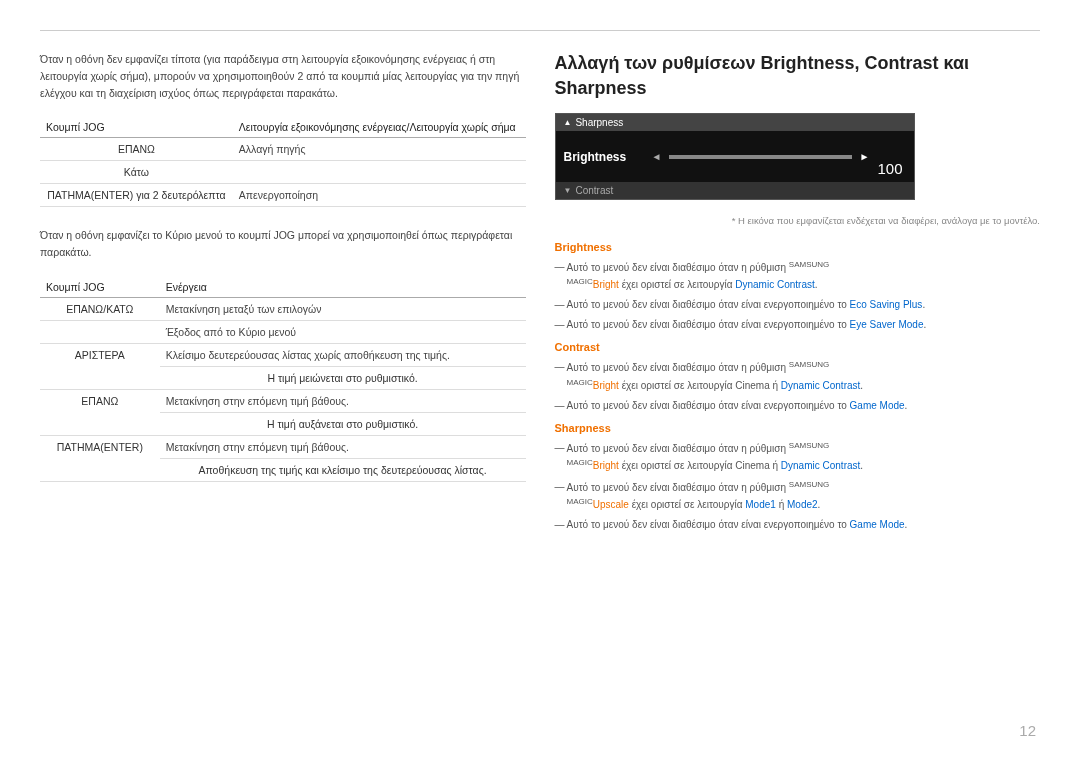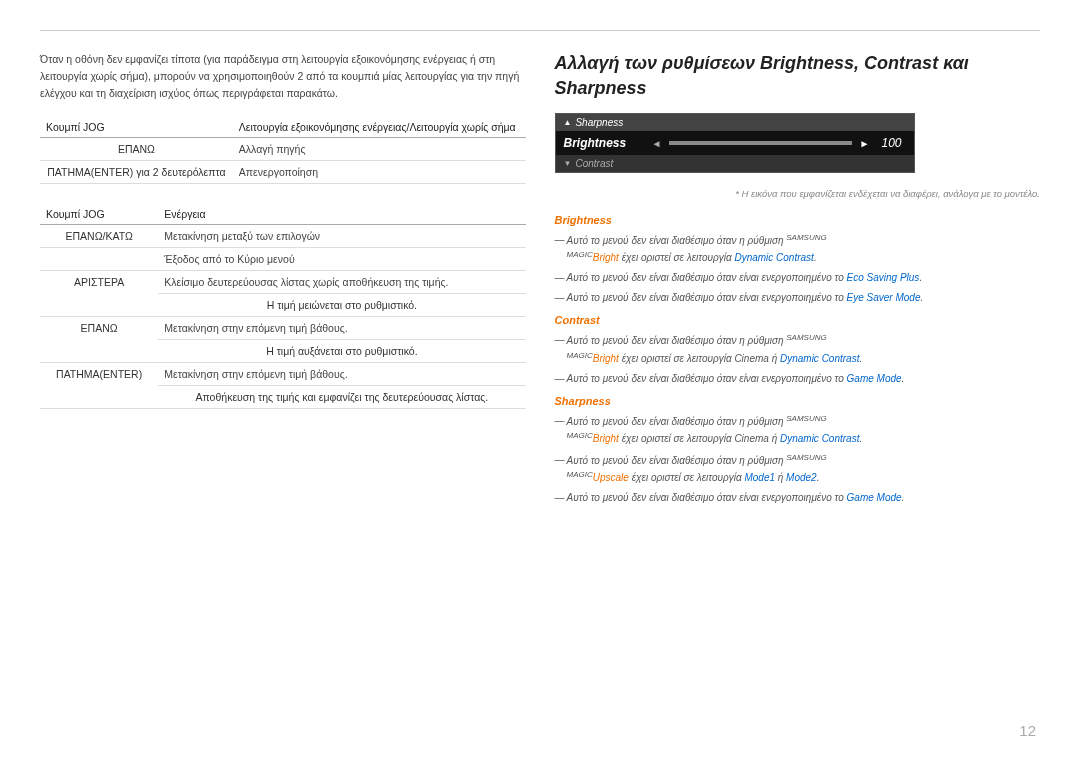--- a/index.html
+++ b/index.html
@@ -18,21 +18,20 @@
       gap: 29px;
       margin-top: 10px;
     }
     .left-column {
       flex: 1;
       min-width: 0;
     }
     .right-column {
       flex: 1;
       min-width: 0;
-      font-style: italic;
     }
     .top-divider {
       width: 100%;
       border: none;
       border-top: 1px solid #ccc;
       margin-bottom: 20px;
     }
     .section-text {
       font-size: 10.5px;
       line-height: 1.6;
@@ -126,23 +125,24 @@
       height: 4px;
       background: #888;
       width: 100%;
     }
     .osd-arrow-right {
       color: #fff;
       font-size: 10px;
     }
     .osd-value {
       color: #fff;
-      font-size: 12px;
+      font-size: 15px;
       min-width: 28px;
-      text-align: center;
+      text-align: left;
+      margin-top: 24px;
     }
     .osd-footer {
       background: #333;
       color: #aaa;
       font-size: 10px;
       padding: 3px 8px;
       display: flex;
       align-items: center;
       gap: 4px;
     }
@@ -216,26 +216,31 @@
           <th>Κουμπί JOG</th>
           <th>Λειτουργία εξοικονόμησης ενέργειας/Λειτουργία χωρίς σήμα</th>
         </tr>
       </thead>
       <tbody>
         <tr>
           <td>ΕΠΑΝΩ</td>
           <td>Αλλαγή πηγής</td>
         </tr>
         <tr>
+          <td>Κάτω</td>
+          <td></td>
+        </tr>
+        <tr>
           <td>ΠΑΤΗΜΑ(ENTER) για 2 δευτερόλεπτα</td>
           <td>Απενεργοποίηση</td>
         </tr>
       </tbody>
     </table>
 
+    <p class="section-text">Όταν η οθόνη εμφανίζει το Κύριο μενού το κουμπί JOG μπορεί να χρησιμοποιηθεί όπως περιγράφεται παρακάτω.</p>
 
     <table class="jog-table">
       <thead>
         <tr>
           <th>Κουμπί JOG</th>
           <th>Ενέργεια</th>
         </tr>
       </thead>
       <tbody>
         <tr>
@@ -258,21 +263,21 @@
           <td>Μετακίνηση στην επόμενη τιμή βάθους.</td>
         </tr>
         <tr>
           <td>Η τιμή αυξάνεται στο ρυθμιστικό.</td>
         </tr>
         <tr>
           <td rowspan="2">ΠΑΤΗΜΑ(ENTER)</td>
           <td>Μετακίνηση στην επόμενη τιμή βάθους.</td>
         </tr>
         <tr>
-          <td>Αποθήκευση της τιμής και εμφανίζει της δευτερεύουσας λίστας.</td>
+          <td>Αποθήκευση της τιμής και κλείσιμο της δευτερεύουσας λίστας.</td>
         </tr>
       </tbody>
     </table>
   </div>
 
   <div class="right-column">
     <h1 class="right-title">Αλλαγή των ρυθμίσεων Brightness, Contrast και Sharpness</h1>
 
 
     <div class="osd-box">

